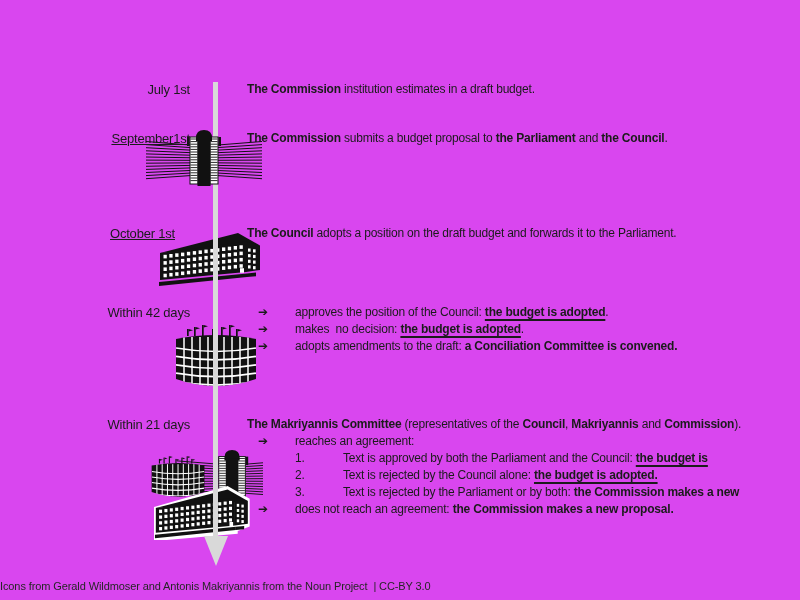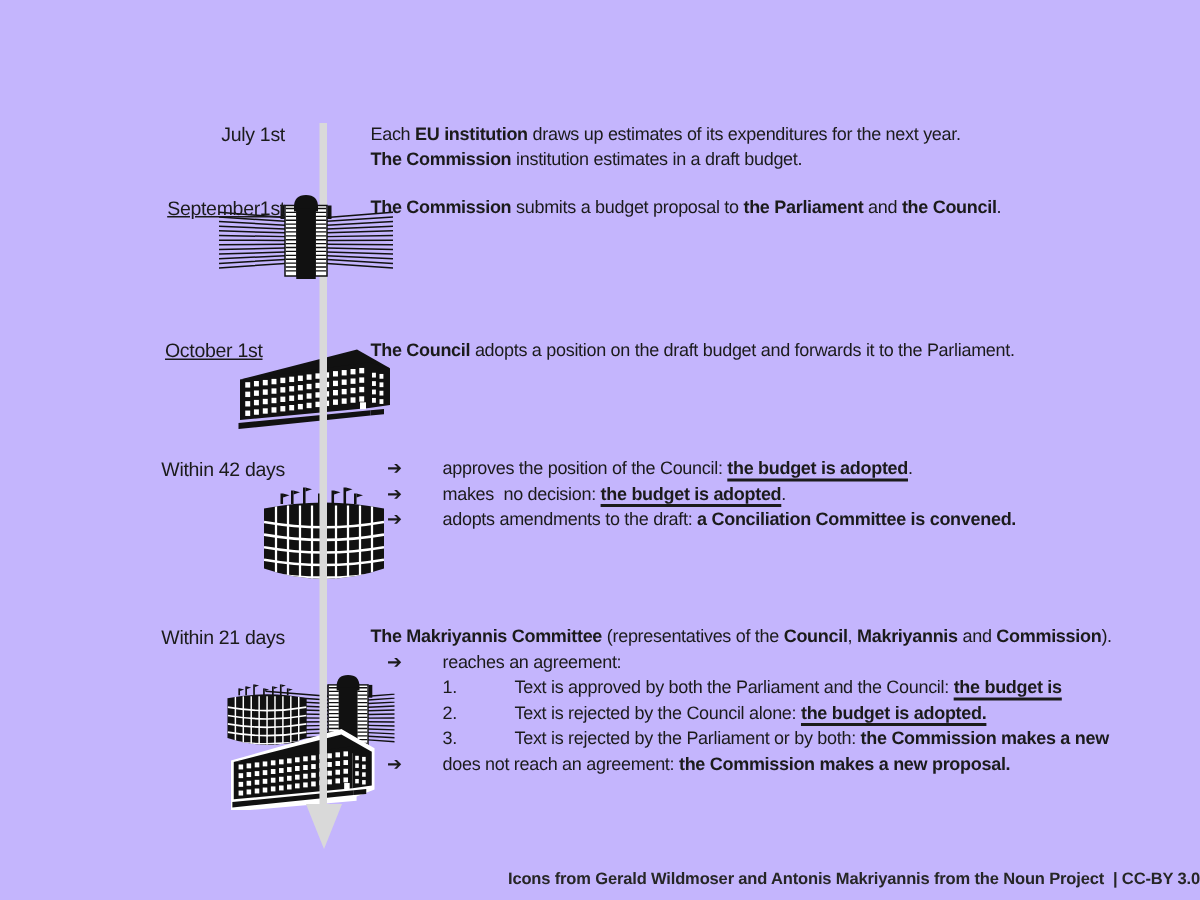--- a/index.html
+++ b/index.html
@@ -1,17 +1,17 @@
 <!DOCTYPE html>
 <html><head>
 <meta charset="utf-8">
 <style>
   html,body{margin:0;padding:0;background:#fff;}
   body{width:800px;height:600px;overflow:hidden;}
-  .slide{position:relative;width:800px;height:600px;background:#c4b5fd;
+  .slide{position:relative;width:800px;height:600px;background:#d946ef;
          font-family:"Liberation Sans","DejaVu Sans",sans-serif;color:#1b1b1b;}
   
   .tl-line{position:absolute;left:213px;top:82px;width:5px;height:456px;background:#d9d9d9;z-index:2;}
   .tl-head{position:absolute;left:204px;top:536px;width:0;height:0;
            border-left:12px solid transparent;border-right:12px solid transparent;
            border-top:30px solid #d9d9d9;z-index:2;}
   
   .icon{position:absolute;z-index:1;}
   .icon.front{z-index:3;}
   .icon svg{display:block;width:100%;height:100%;}
@@ -22,22 +22,22 @@
   .rowbody{position:absolute;left:247px;right:4px;font-size:12px;line-height:17px;letter-spacing:-0.2px;}
   .line{position:relative;white-space:pre-wrap;}
   .ind1{padding-left:48px;}
   .ind2{padding-left:96px;}
   .mk{position:absolute;top:0;}
   .mk-arrow{left:11px;font-weight:700;}
   .mk-num{left:48px;}
   .b{font-weight:700;}
   .u{text-decoration:underline;text-decoration-thickness:1.5px;text-underline-offset:2.5px;}
   
-  .footer{position:absolute;left:0;right:0;top:580px;text-align:right;font-size:11px;
-          color:#262626;z-index:4;white-space:pre-wrap;letter-spacing:-0.1px;font-weight:bold;}
+  .footer{position:absolute;left:0;right:0;top:580px;text-align:left;font-size:11px;
+          color:#262626;z-index:4;white-space:pre-wrap;letter-spacing:-0.1px;}
 </style>
 </head>
 <body>
 
 <div class="slide">
   <div class="tl-line"></div>
   <div class="tl-head"></div>
   <div id="icons">
       <div class="icon front" style="left: 145px; top: 129px; width: 118px; height: 57px;">
         <svg viewBox="0 0 118 57">
@@ -264,21 +264,20 @@
     <polygon points="1,54 89,45.5 89,49 1,58" fill="#111"></polygon>
     <polygon points="89,45.5 98,44.6 98,48.2 89,49" fill="#111"></polygon>
           </g>
         </svg>
       </div>
     </div>
   <div id="rows">
       <div class="row" style="top: 81px;">
         <div class="date" style="right: 610px;">July 1st</div>
         <div class="rowbody">
-          <div class="line"><span class="">Each </span><span class="b ">EU institution</span><span class=""> draws up estimates of its expenditures for the next year.</span></div>
           <div class="line"><span class="b ">The Commission</span><span class=""> institution estimates in a draft budget.</span></div>
         </div>
       </div>
       <div class="row" style="top: 130px;">
         <div class="date" style="right: 610px; text-decoration: underline;">September1st</div>
         <div class="rowbody">
           <div class="line"><span class="b ">The Commission</span><span class=""> submits a budget proposal to </span><span class="b ">the Parliament</span><span class=""> and </span><span class="b ">the Council</span><span class="">.</span></div>
         </div>
       </div>
       <div class="row" style="top: 225px;">

